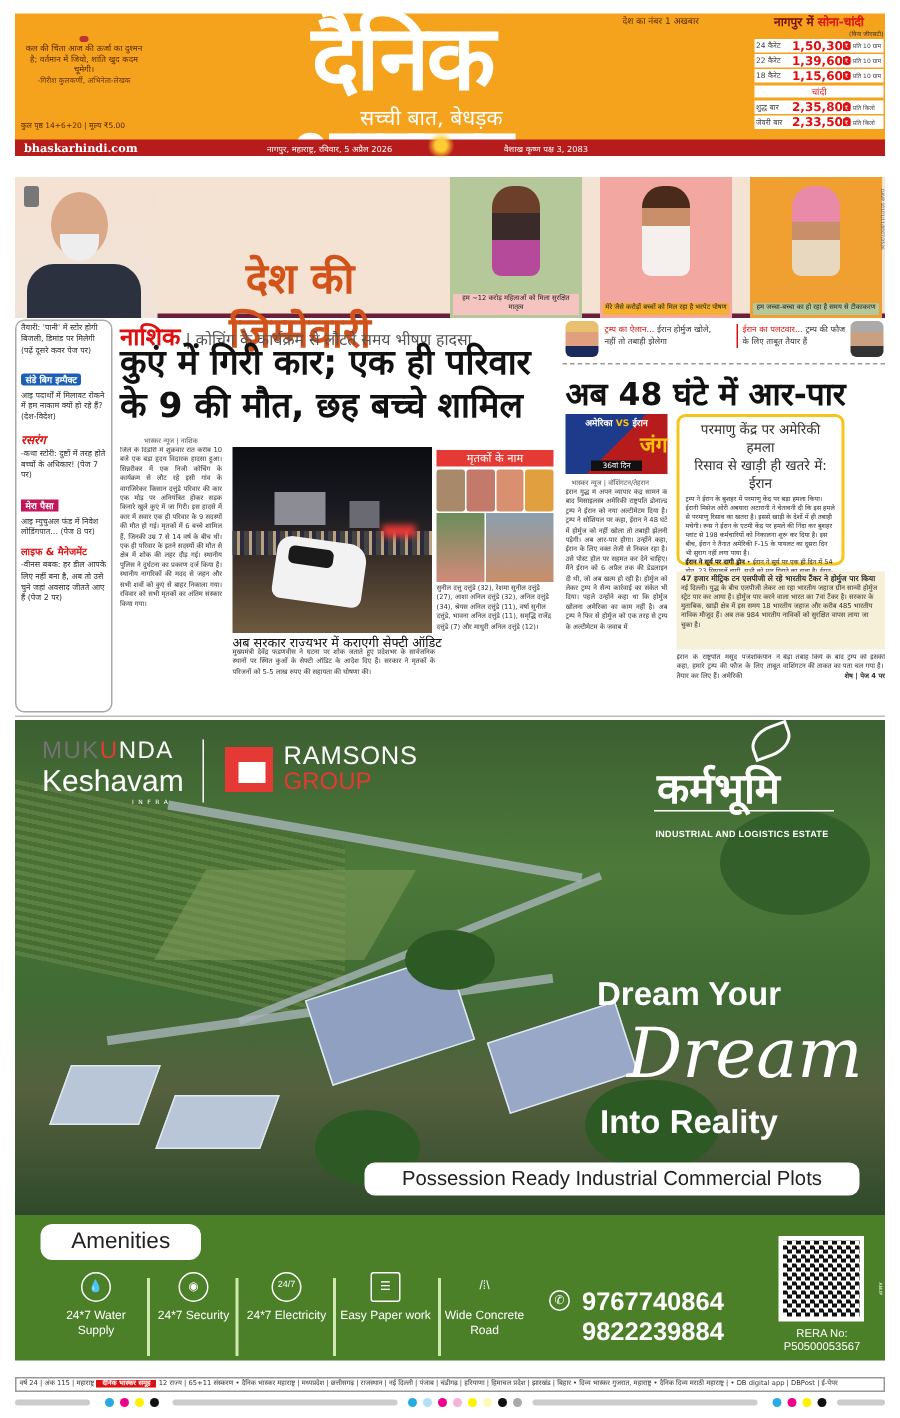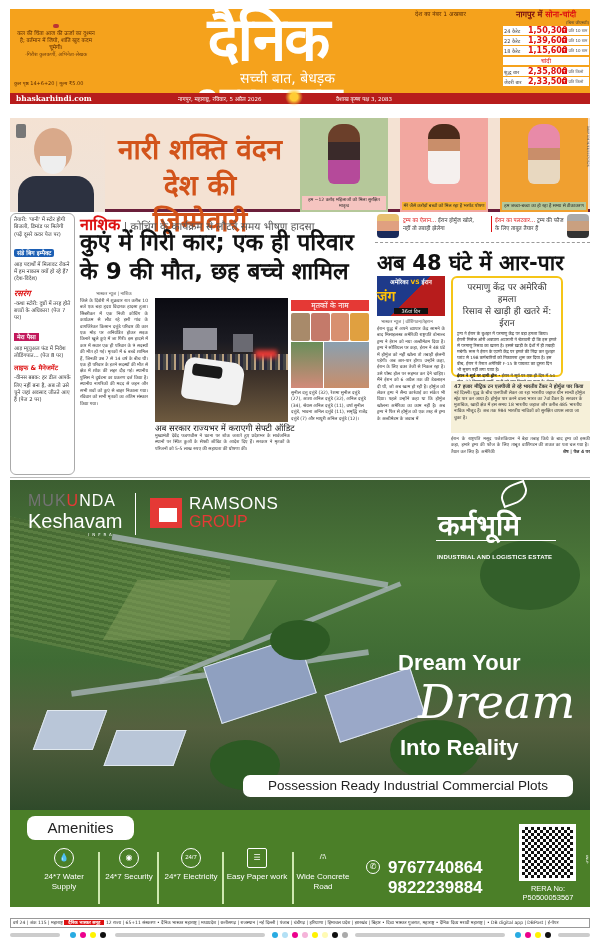--- a/index.html
+++ b/index.html
@@ -75,21 +75,21 @@
 .vnames{margin-top:2px;font-size:4.5px;line-height:6.4px;color:#333}
 
 .trumpstrip{left:375px;top:213px;width:215px;height:30px;background:#fff;border-bottom:1px dashed #999}
 .tface{position:absolute;top:1px;width:22px;height:24px;border-radius:4px}
 .ttxt{position:absolute;top:3px;font-size:5.5px;line-height:8px;color:#333}
 .ttxt b{color:#d11;font-weight:normal}
 .h2{left:377px;top:248px;font-size:21px;font-weight:bold;color:#111;white-space:nowrap}
 .warbox{left:377px;top:276px;width:68px;height:40px;background:linear-gradient(135deg,#1e3a8a 0,#1e3a8a 50%,#b71c1c 50%)}
 .warbox .t1{position:absolute;top:2px;left:0;right:0;text-align:center;font-size:6px;color:#fff;font-weight:bold}
 .warbox .t1 span{color:#ffc107}
-.warbox .t2{position:absolute;top:10px;left:0;right:0;text-align:left;font-size:14px;font-weight:bold;color:#ffc107}
+.warbox .t2{position:absolute;top:10px;left:0;right:0;text-align:right;font-size:14px;font-weight:bold;color:#ffc107}
 .warbox .t3{position:absolute;bottom:2px;left:0;right:0;text-align:center;font-size:5px;color:#fff;background:#111;width:34px;margin:0 auto}
 .rbyline{left:381px;top:318px;font-size:4.5px;color:#555}
 .c3{left:377px;top:326px;width:68px;height:143px;overflow:hidden}
 .yellowbox{left:451px;top:276px;width:112px;height:101px;border:2px solid #f5c518;border-radius:6px;background:#fff;padding:3px 4px}
 .yb1{font-size:9px;color:#333;text-align:center;line-height:12px}
 .yb2{font-size:9px;color:#333;text-align:center;line-height:12px}
 .ybtxt{font-size:4.3px;line-height:6px;color:#333;margin-top:2px}
 .ybtxt b{color:#111}
 .creambox{left:451px;top:381px;width:139px;height:52px;background:#f6f0d9;padding:2px 3px}
 .cbh{font-size:5px;font-weight:bold;color:#333;line-height:6.5px}
@@ -197,21 +197,21 @@
 <div class="abs vikram">वैशाख कृष्ण पक्ष 3, 2083</div>
 
 <div class="abs govad">
   <div class="abs modi">
     <div class="head"></div>
       <div class="beard"></div>
       <div class="body"></div>
     <div class="abs emb"></div>
   </div>
   <div class="abs govtitle">
-    <span>नारी शक्ति वंदन</span><br><span>देश की ज़िम्मेवारी</span>
+    <br><span>देश की ज़िम्मेवारी</span>
   </div>
   <div class="abs panel" style="left:290px;background:#b5c89a">
     <div class="fig" style="background:linear-gradient(180deg,#6b3f2a 0 30%,#3a2a2a 30% 60%,#b54a9a 60%)"></div>
     <div class="cap" style="background:#f5c4c0">हम ~12 करोड़ महिलाओं को मिला सुरक्षित मातृत्व</div>
   </div>
   <div class="abs panel" style="left:390px;background:#f2a7a0">
     <div class="fig" style="background:linear-gradient(180deg,#4a2a1a 0 25%,#c98e6a 25% 45%,#f5f0ee 45%)"></div>
     <div class="cap" style="background:#f5b030">मेरे जैसे करोड़ों बच्चों को मिल रहा है भरपेट पोषण</div>
   </div>
   <div class="abs panel" style="left:490px;background:#f0a030">

